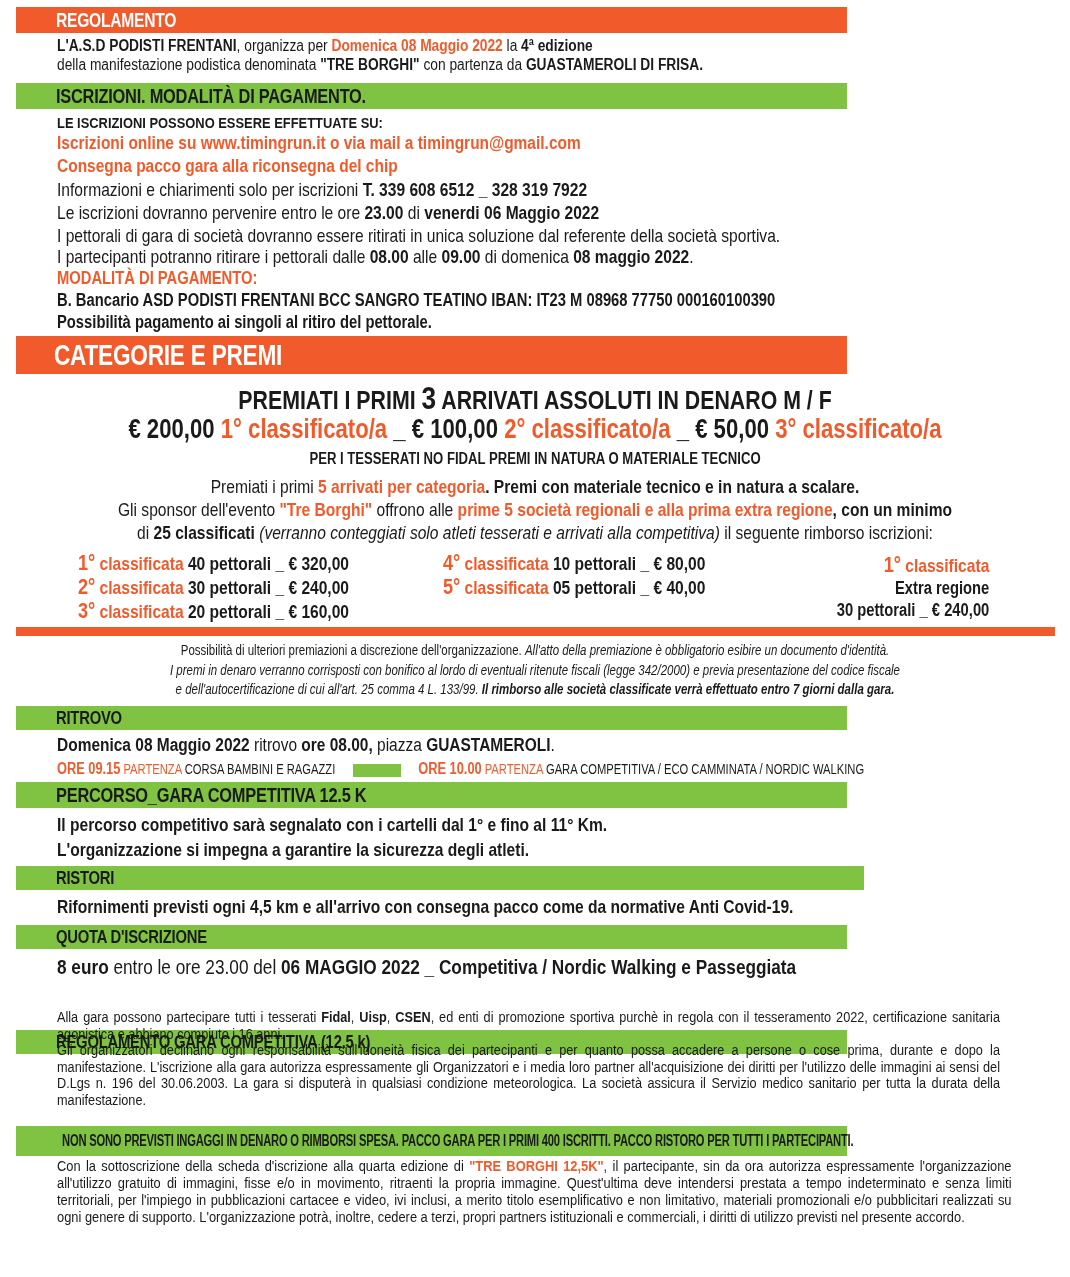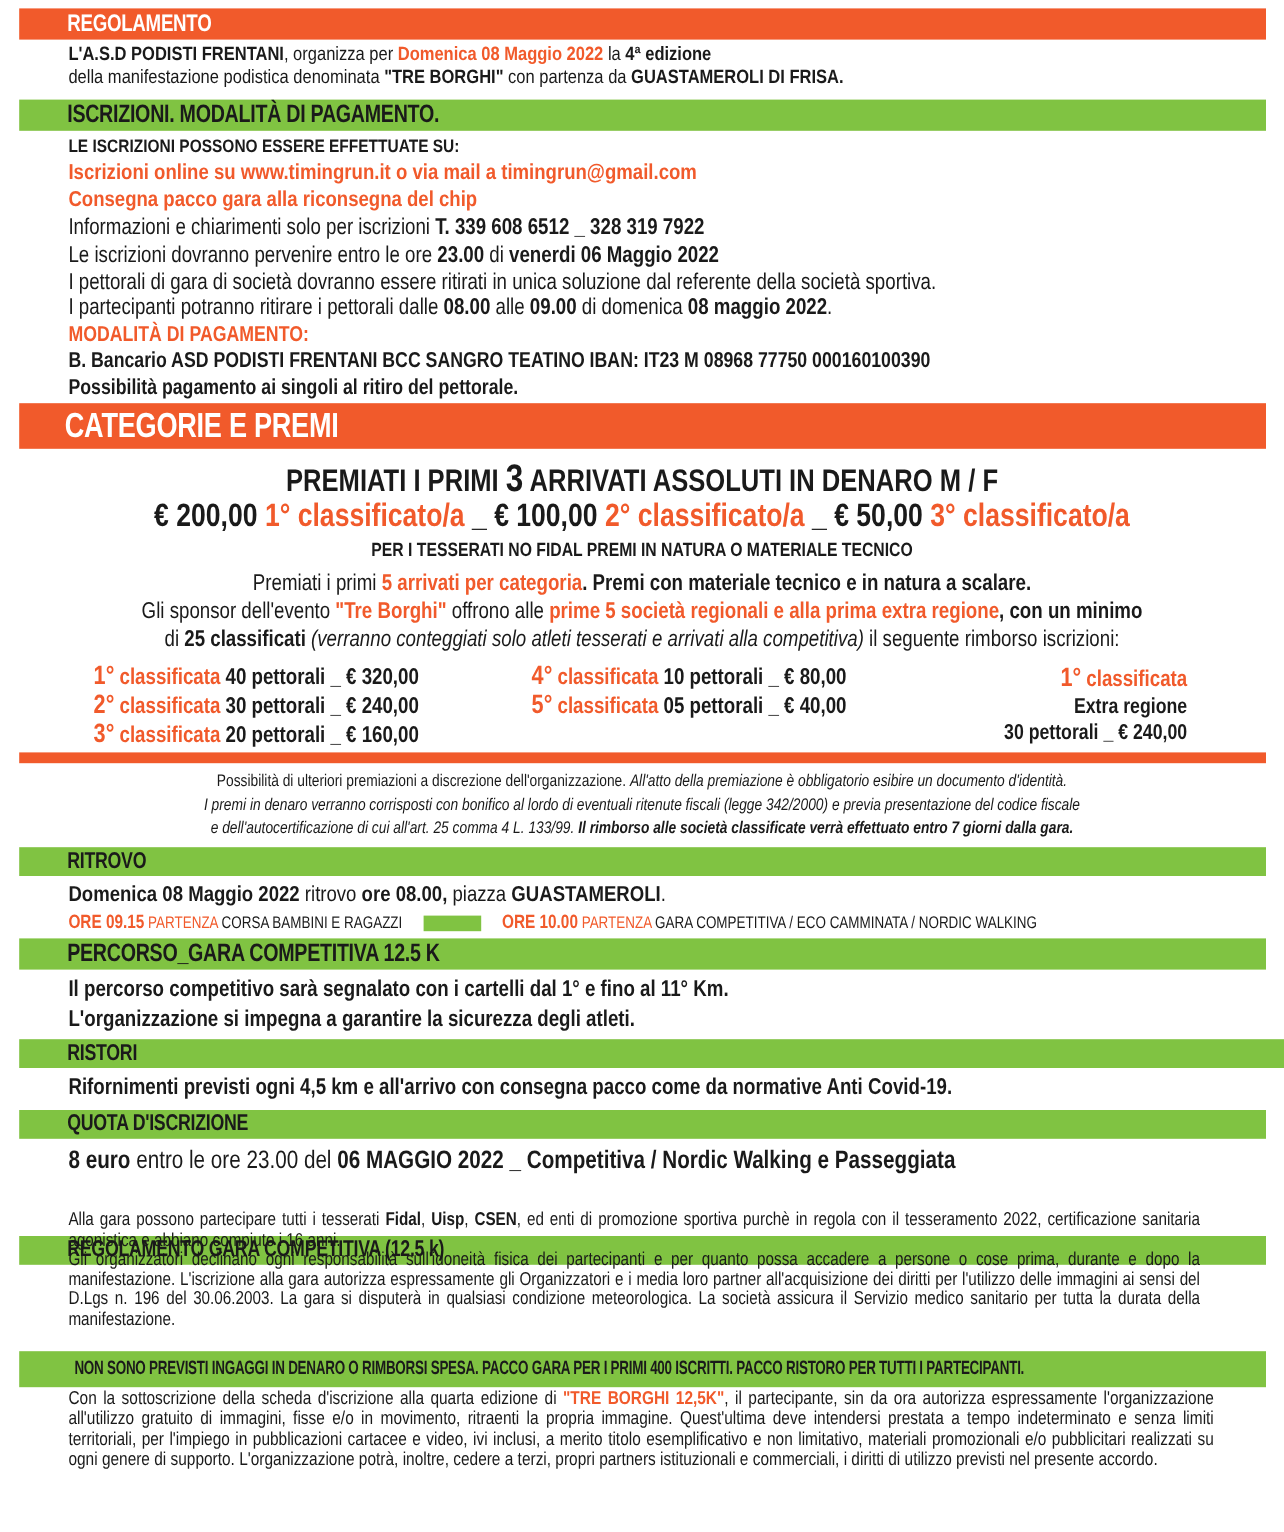--- a/index.html
+++ b/index.html
@@ -1,18 +1,18 @@
 <!DOCTYPE html>
 <html><head>
 <meta charset="utf-8">
 <style>
   html,body{margin:0;padding:0;background:#fff;}
   body{width:1070px;height:1277px;position:relative;overflow:hidden;font-family:"Liberation Sans",sans-serif;color:#1a1a1a;}
   .abs{position:absolute;}
-  .bar{position:absolute;left:16px;width:1039px;}
+  .bar{position:absolute;left:16px;width:831px;}
   .orange{background:#f15a2b;}
   .green{background:#80c342;}
   .bar-title{position:absolute;left:40px;font-family:"Liberation Sans",sans-serif;font-weight:bold;color:#fff;transform:scaleX(0.78);transform-origin:left center;white-space:nowrap;letter-spacing:-0.3px;}
   .green .bar-title{color:#1a1a1a;}
   .line{position:absolute;white-space:nowrap;transform-origin:left center;}
   .c{left:0;width:1070px;text-align:center;transform-origin:center center;}
   .o{color:#f15a2b;}
   b{font-weight:bold;}
   .cond{transform:scaleX(0.82);}
   .cond2{transform:scaleX(0.86);}

